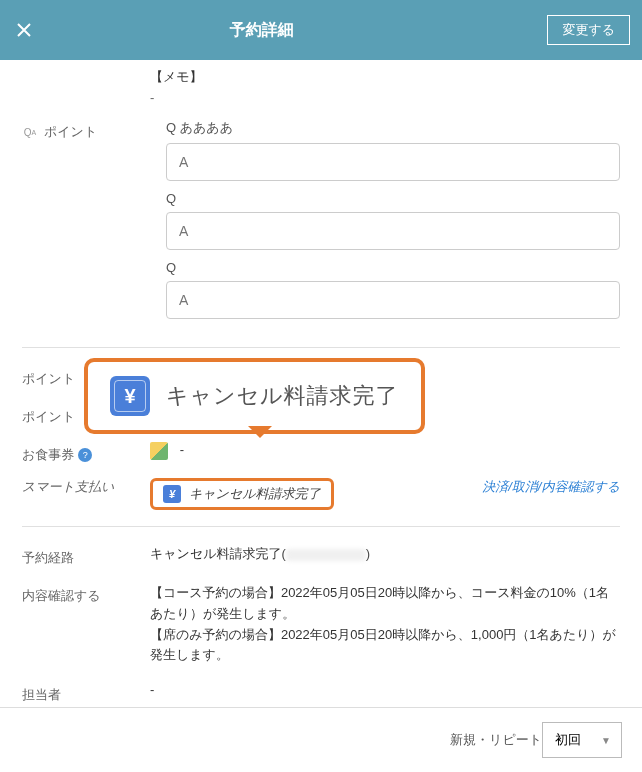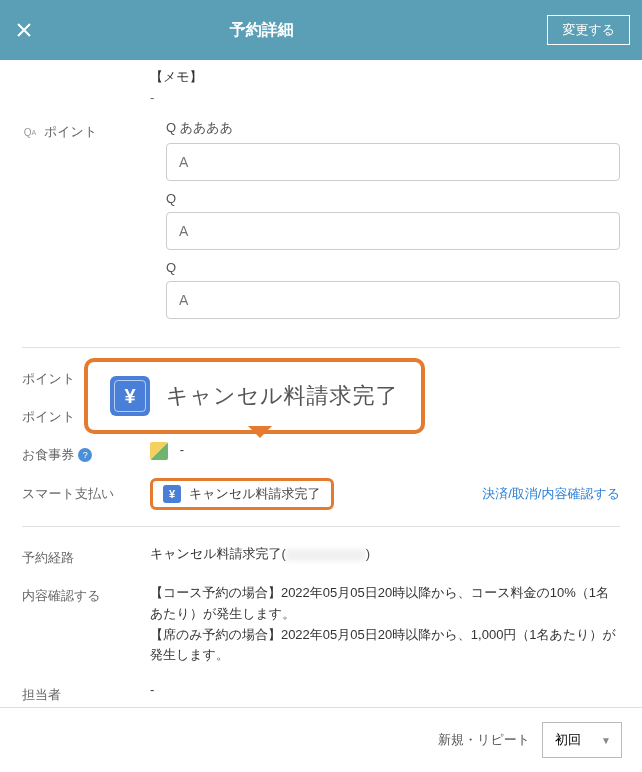--- a/index.html
+++ b/index.html
@@ -121,22 +121,22 @@
       width: 18px;
       height: 18px;
       background: linear-gradient(135deg, #f5d060 50%, #6fb56f 50%);
       border-radius: 2px;
       display: inline-block;
       margin-right: 8px;
       vertical-align: middle;
     }
     .smart-pay-row {
       display: flex;
-      align-items: center;
       padding: 6px 0;
+      font-style: italic;
     }
     .smart-pay-label {
       width: 128px;
       flex-shrink: 0;
       color: #666;
     }
     .smart-pay-status {
       border: 3px solid #e67a2e;
       border-radius: 6px;
       padding: 4px 10px;
@@ -211,21 +211,20 @@
       left: 0;
       right: 0;
       background: #fff;
       border-top: 1px solid #ddd;
     }
     .footer {
       display: flex;
       align-items: center;
       justify-content: flex-end;
       padding: 14px 20px;
-      gap: 12px;
       font-size: 13px;
     }
     .footer-label {
       color: #555;
     }
     .select {
       border: 1px solid #bbb;
       border-radius: 0;
       padding: 8px 30px 8px 12px;
       font-size: 13px;

